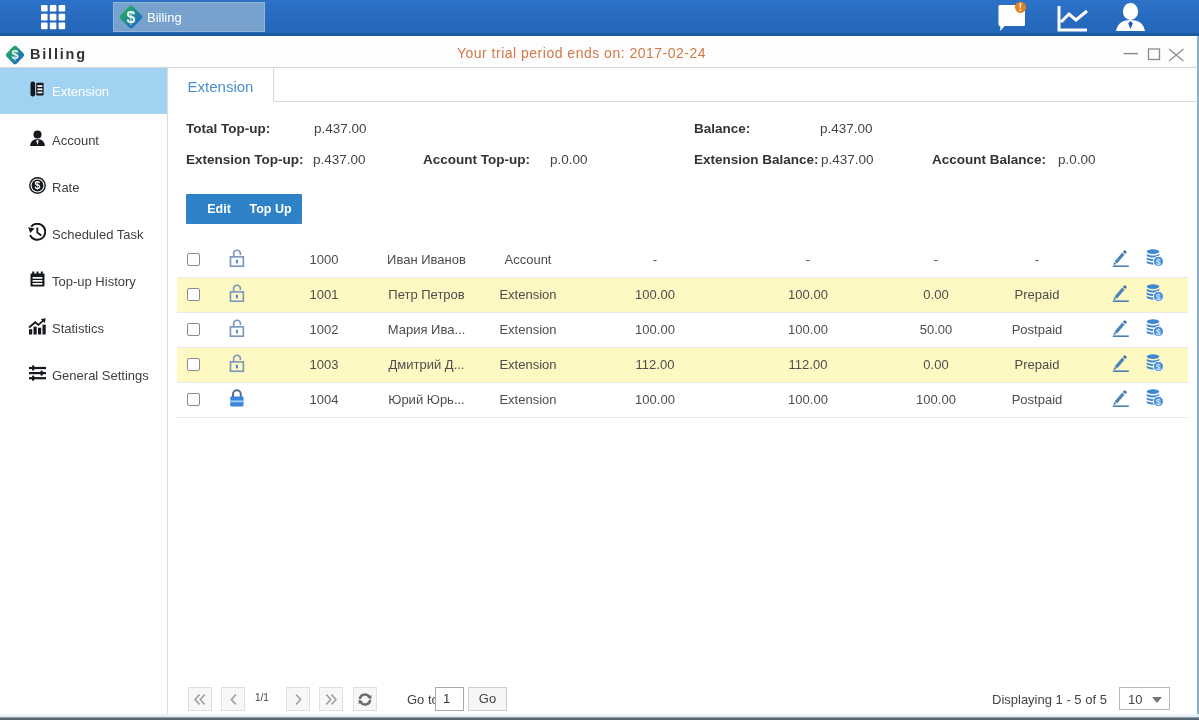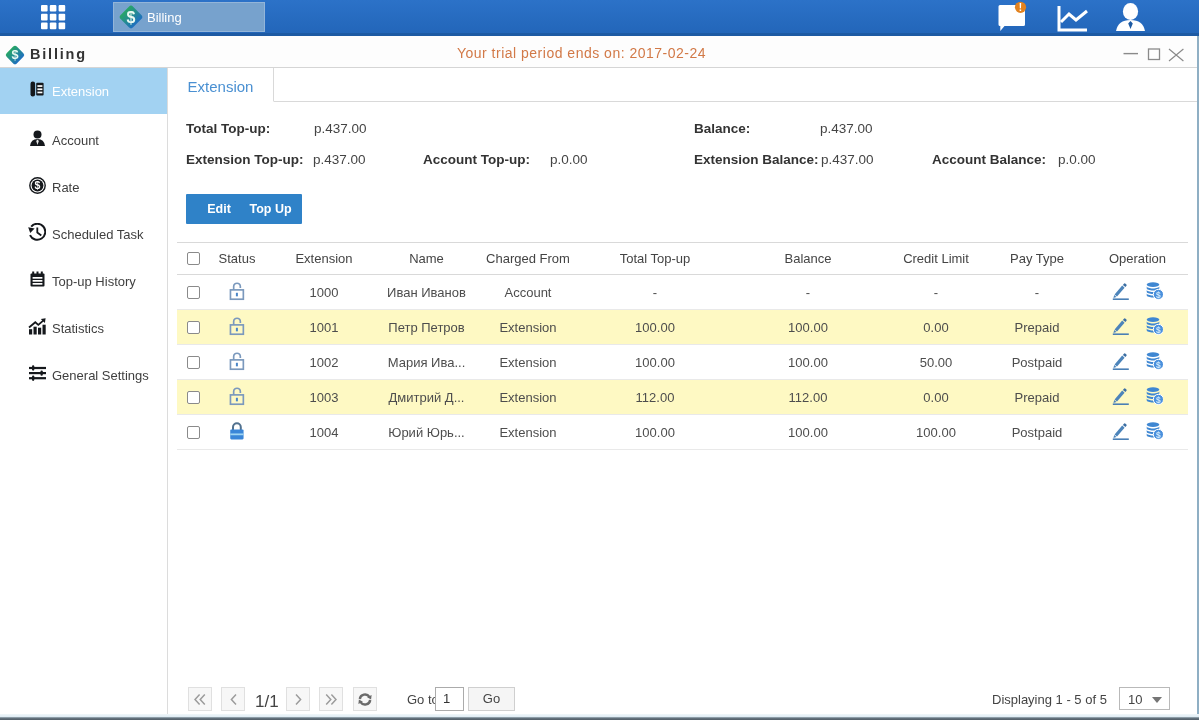--- a/index.html
+++ b/index.html
@@ -55,25 +55,25 @@
 #tbl th { border-top:1px solid #d9d9d9; border-bottom:1px solid #d9d9d9;
   height:32px; font-size:13px; font-weight:normal; color:#444; text-align:center; }
 #tbl td { height:35px; font-size:13px; color:#4d4d4d; text-align:center; border-bottom:1px solid #e9e9e9; }
 #tbl tr.odd td { background:#fef9c3; }
 .cb { width:13px; height:13px; border:1px solid #8a8a8a; border-radius:2px; background:#fff; margin:0 auto; }
 
 
 #pager { position:absolute; left:0; top:619px; width:1031px; height:24px; }
 .pbtn { position:absolute; top:0; width:24px; height:24px; background:#f7f7f7;
   border:1px solid #e0e0e0; text-align:center; }
-#ptext { position:absolute; left:87px; top:5px; font-size:17px; color:#444; }
+#ptext { position:absolute; left:87px; top:5px; font-size:10px; color:#444; }
 #goto { position:absolute; left:223px; top:5px; font-size:13px; color:#444;margin-left:16px; }
 #goinput { position:absolute; left:267px; top:0; width:29px; height:24px; border:1px solid #ababab;
   background:#fff; font-size:13px; color:#333; padding-left:7px; line-height:22px; }
-#gobtn { position:absolute; left:300px; top:0; width:47px; height:24px; background:#f5f5f5;
+#gobtn { position:absolute; left:300px; top:0; width:39px; height:24px; background:#f5f5f5;
   border:1px solid #cfcfcf; color:#444; text-align:center; line-height:22px; font-size:13px; }
 #disp { position:absolute; left:824px; top:5px; font-size:13px; color:#444; }
 #psel { position:absolute; left:951px; top:0; width:51px; height:23px; border:1px solid #b9b9b9;
   background:#fff; }
 #psel .pv { position:absolute; left:8px; top:4px; font-size:13px; color:#444; }
 #psel .tri { position:absolute; right:7px; top:9px; width:0; height:0;
   border-left:5px solid transparent; border-right:5px solid transparent; border-top:6px solid #757575; }
 
 #bottomedge { position:absolute; left:0; top:714px; width:1199px; height:6px;
   background:linear-gradient(#f1f7fa 0%, #ddebf3 50%, #6a7a85 62%, #505c66 100%); }
@@ -260,34 +260,20 @@
         <col style="width:120px">
         <col style="width:85px">
       <col style="width:118px">
         <col style="width:136px">
         <col style="width:170px">
         <col style="width:86px">
       <col style="width:116px">
         <col style="width:93px">
     </colgroup>
     <tbody>
-        <tr>
-      <th>
-            <div class="cb"></div>
-          </th>
-          <th>Status</th>
-          <th>Extension</th>
-          <th>Name</th>
-          <th>Charged From</th>
-      <th>Total Top-up</th>
-          <th>Balance</th>
-          <th>Credit Limit</th>
-          <th>Pay Type</th>
-          <th style="padding-right:8px">Operation</th>
-    </tr>
     <tr>
       <td>
             <div class="cb"></div>
           </td>
       <td><svg width="17.8" height="20" viewBox="0 0 16 18">
               <path d="M5.1 8 v-3 a3 3 0 0 1 6 0 v1.4" fill="none" stroke="#7b99bd" stroke-width="1.5"></path>
               <rect x="2.2" y="8" width="11.6" height="8.4" fill="none" stroke="#7b99bd" stroke-width="1.5"></rect>
               <line x1="8" y1="10.6" x2="8" y2="13.8" stroke="#4a86c8" stroke-width="1.8"></line>
             </svg></td>
       <td>1000</td>

